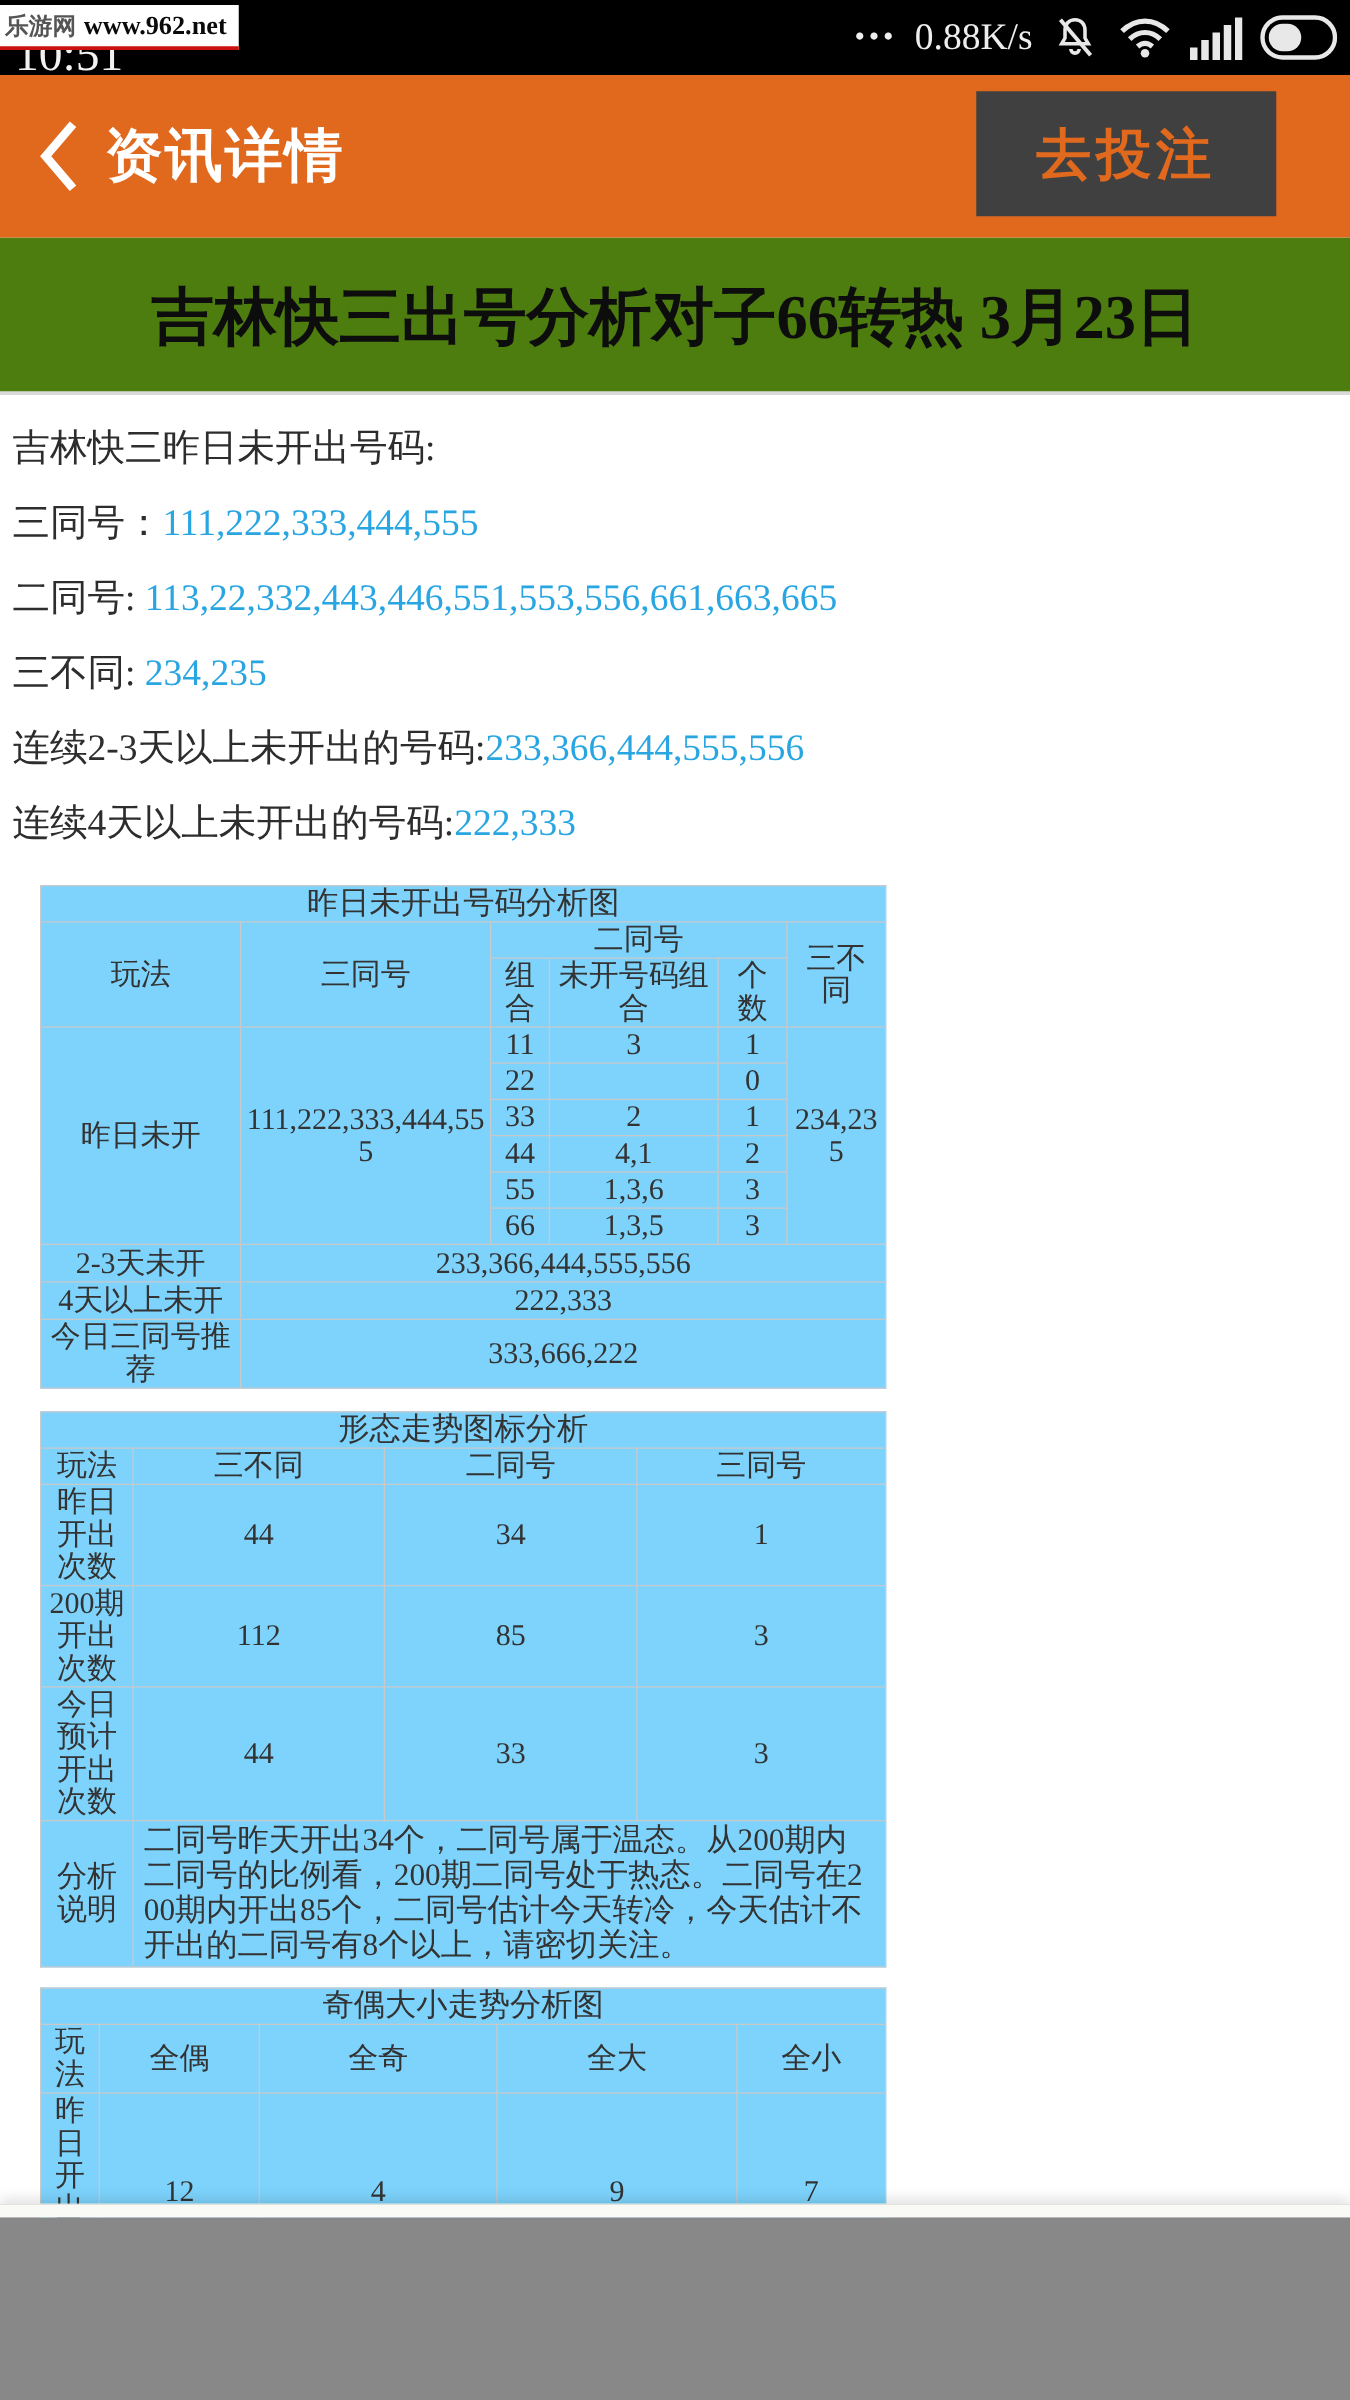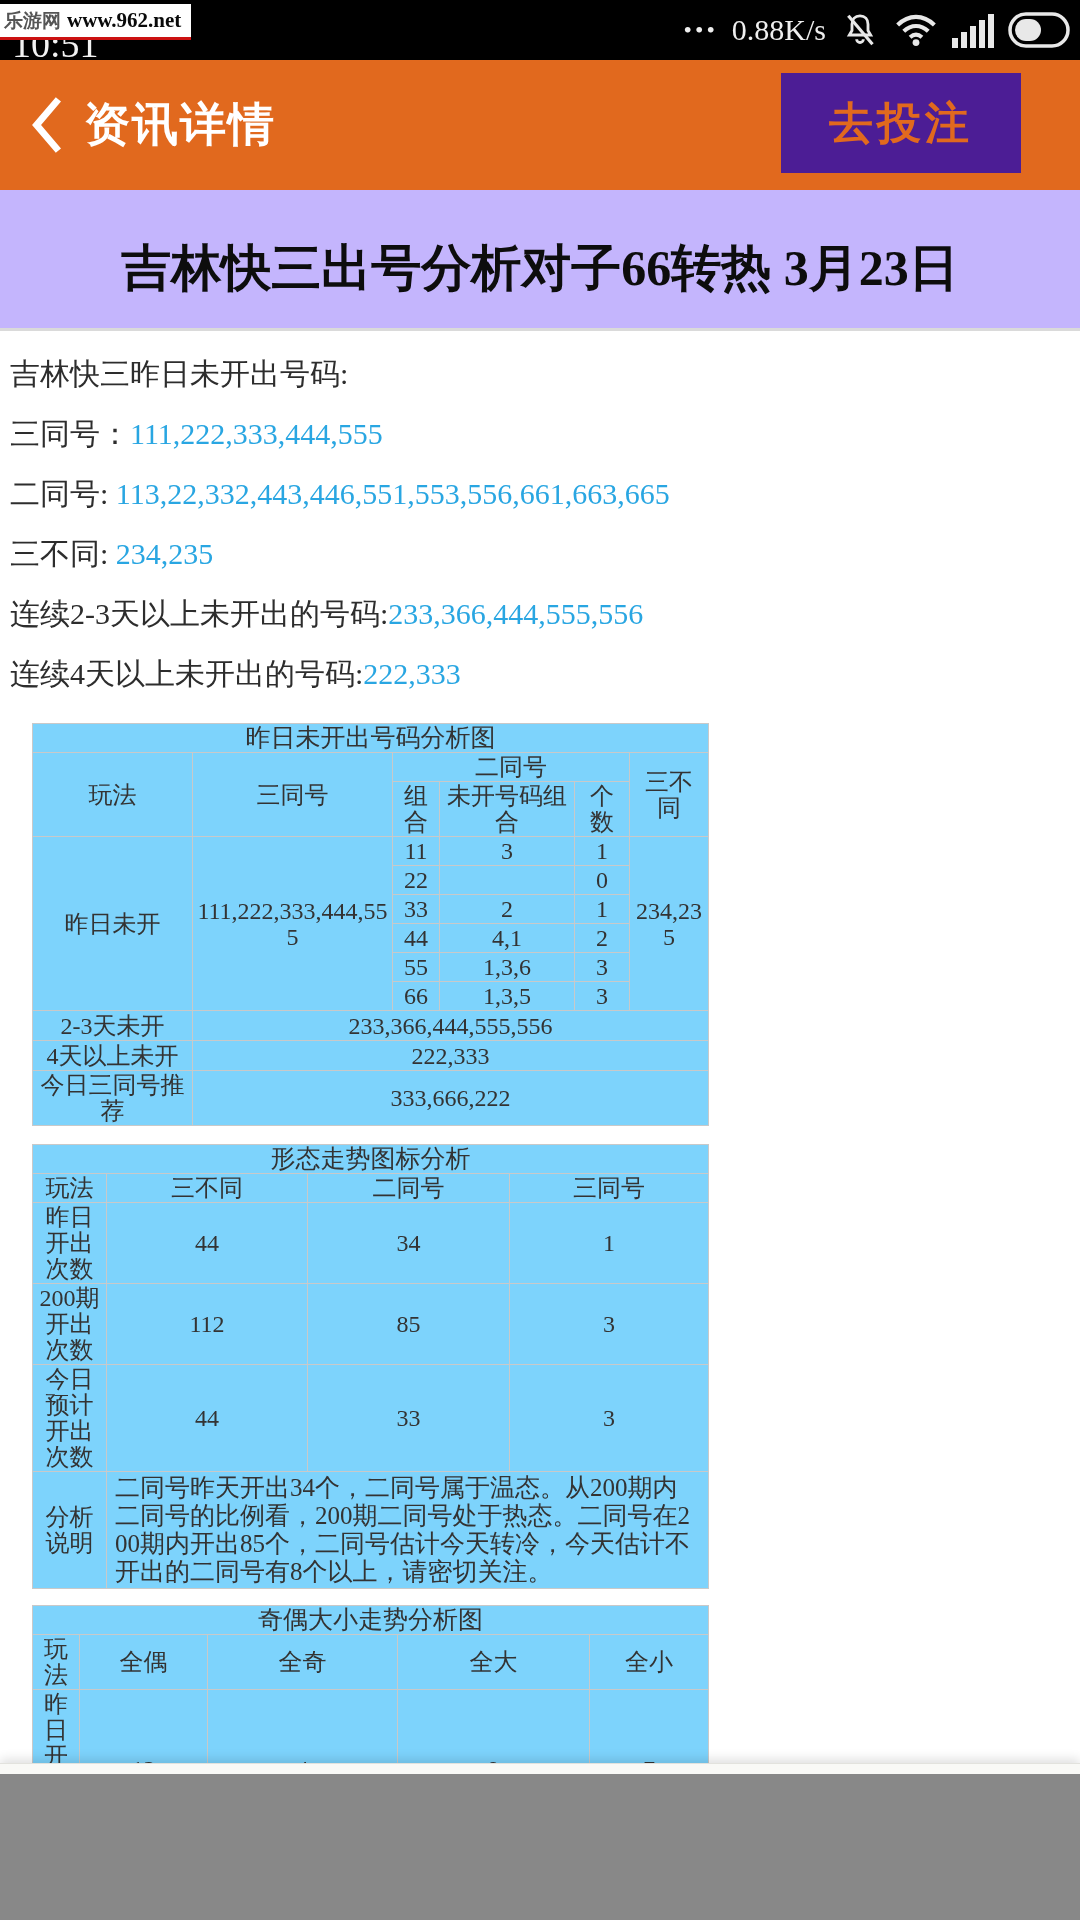--- a/index.html
+++ b/index.html
@@ -21,26 +21,26 @@
   .sb-time{position:absolute;left:12px;bottom:-6px;font-size:38px;color:#f2f2f2;z-index:2;}
   .sb-right{position:absolute;right:10px;top:0;height:60px;display:flex;align-items:center;gap:14px;}
   .sb-dots{font-size:24px;letter-spacing:3px;color:#eee;}
   .sb-speed{font-size:30px;color:#eee;}
   .sb-icon{display:block;}
 
   
   .appbar{position:relative;height:130px;background:var(--accent,#e1691e);display:flex;align-items:center;}
   .back-btn{display:flex;align-items:center;padding:0 18px 0 28px;height:100%;cursor:pointer;}
   .appbar-title{color:#fff;font-size:46px;font-weight:bold;letter-spacing:2px;}
-  .bet-btn{position:absolute;right:59px;top:13px;width:240px;height:100px;background:#4c1d95;border:none;
+  .bet-btn{position:absolute;right:59px;top:13px;width:240px;height:100px;background:#404040;border:none;
            color:var(--accent,#e1691e);font-size:44px;font-weight:bold;letter-spacing:4px;cursor:pointer;
            font-family:inherit;}
 
   
-  .titleblock{padding:48px 26px 30px;border-bottom:3px solid #dadada;text-align:center;background:#c4b5fd;}
+  .titleblock{padding:33px 26px 30px;border-bottom:3px solid #dadada;text-align:center;background:#4d7c0f;}
   .art-title{font-size:50px;font-weight:bold;color:#0d0d0d;line-height:1.2;}
   .art-meta{font-size:34px;color:#111;margin-top:30px;}
 
   
   .bodytext{padding:26px 14px 6px 10px;}
   .bodytext p{font-size:30px;color:#2d2d2d;margin:0 0 26px;line-height:34px;}
   .bodytext .val{color:var(--link,#29a6e2);}
 
   
   table{border-collapse:collapse;margin:0 0 0 32px;width:676px;table-layout:fixed;background:#7dd3fc;}

